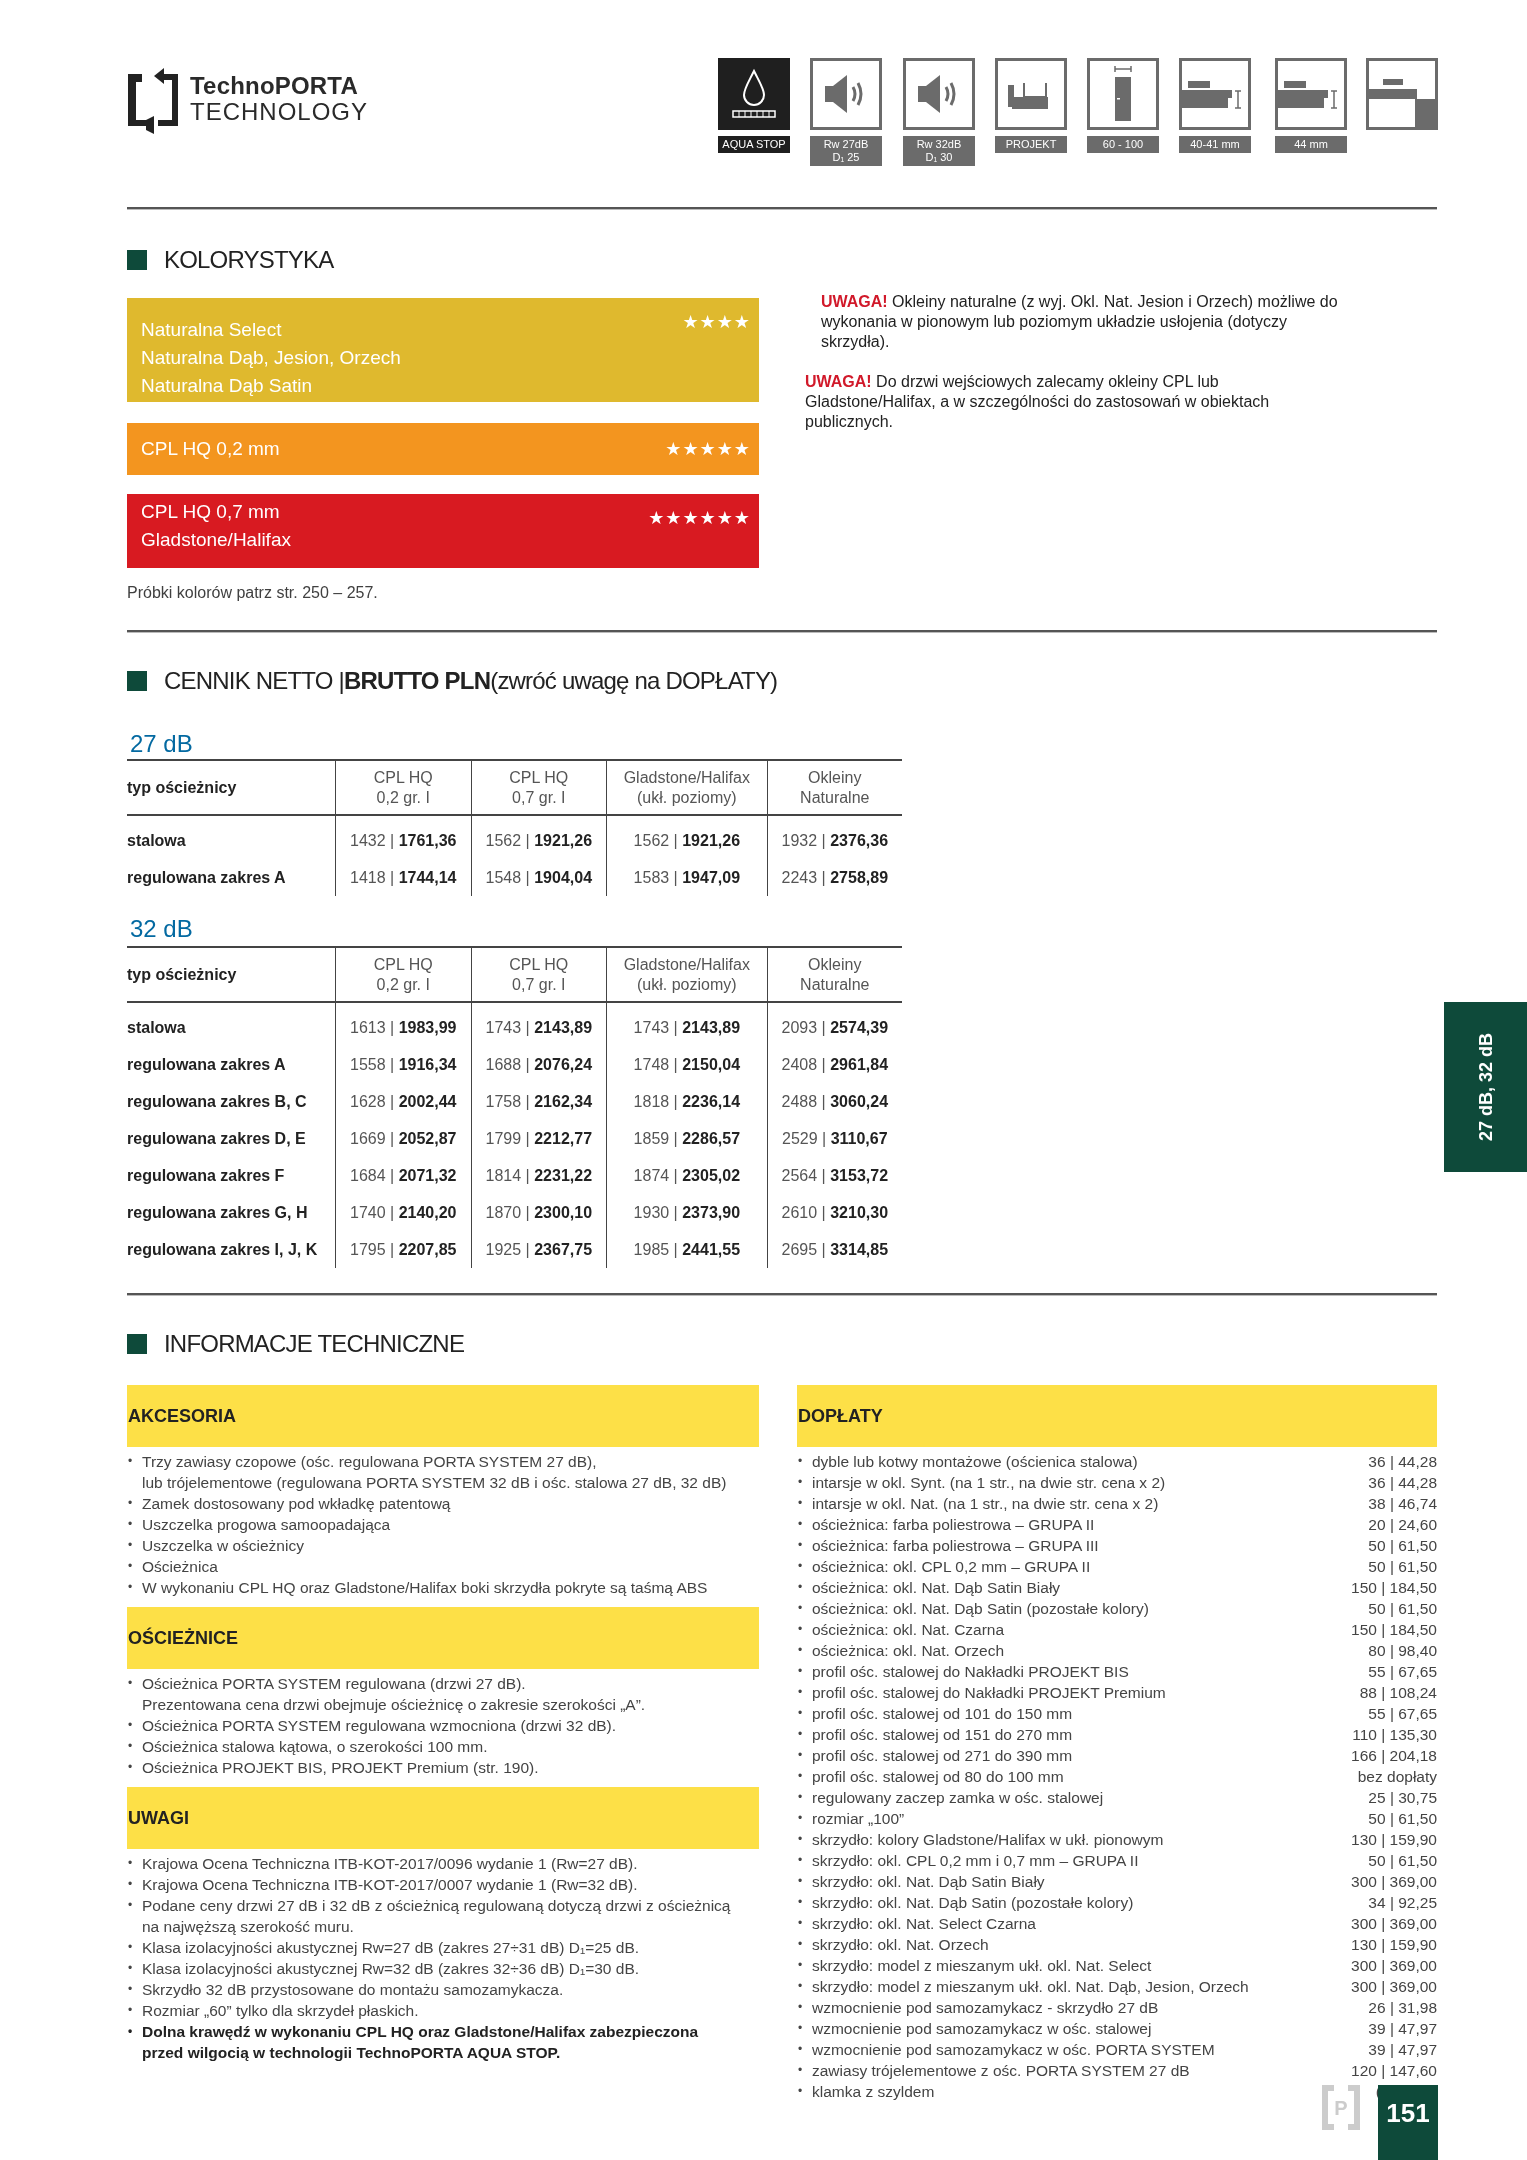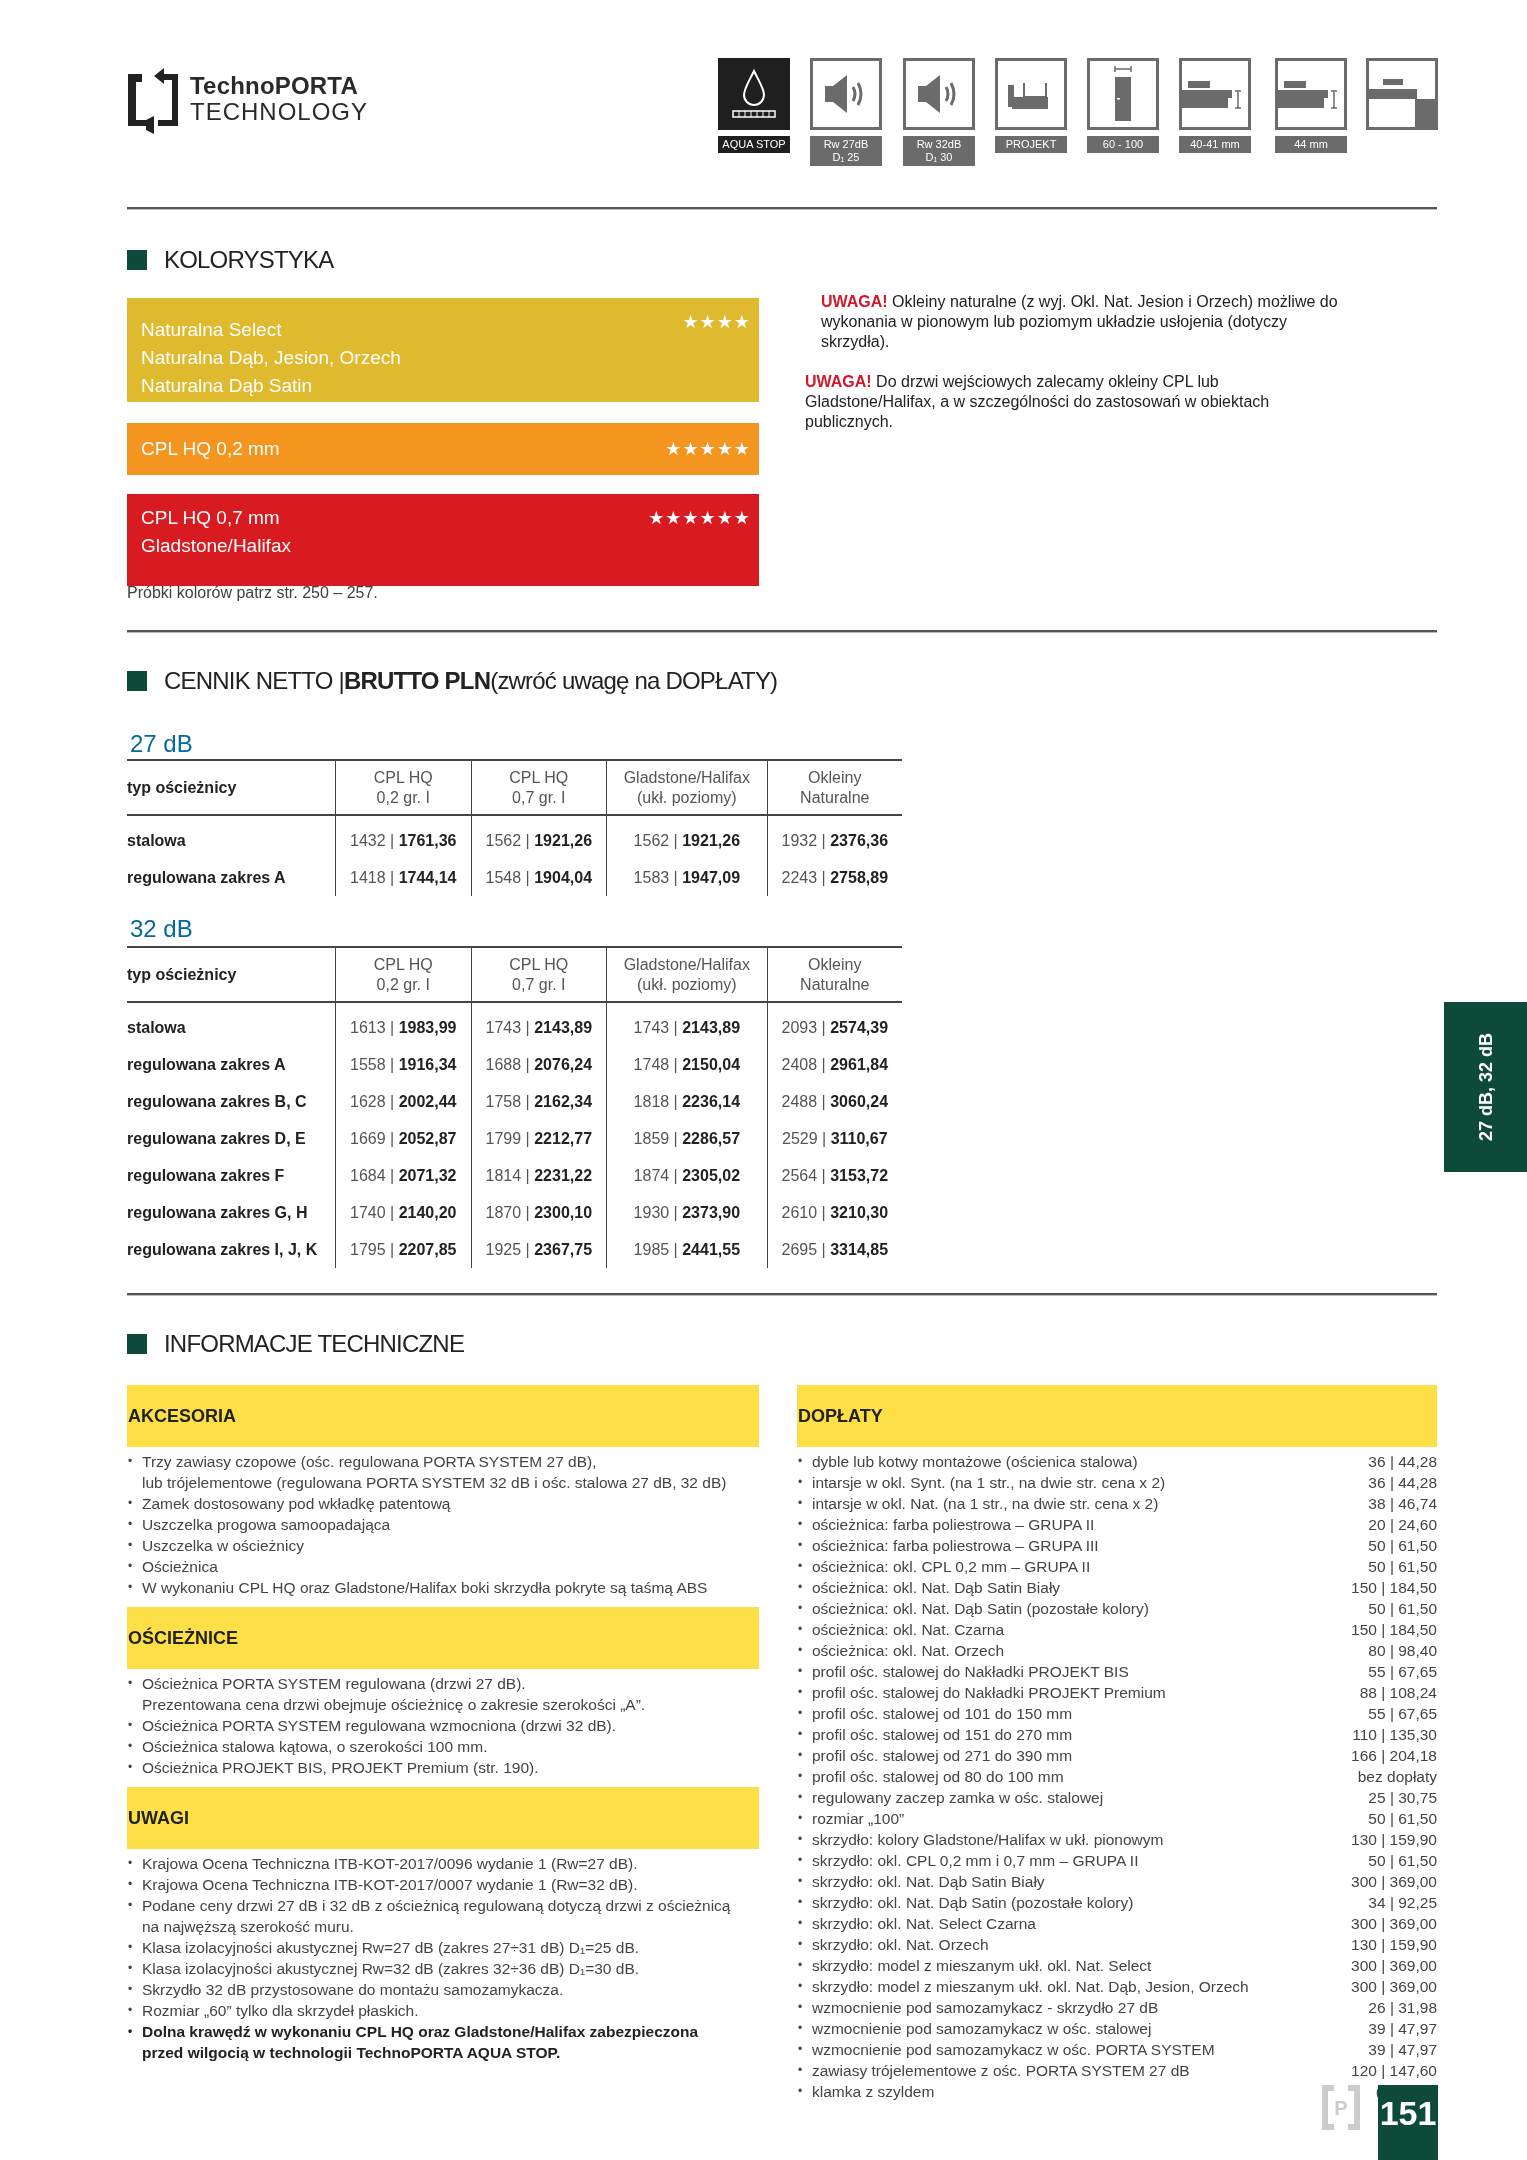--- a/index.html
+++ b/index.html
@@ -40,21 +40,21 @@
   
   .col{width:632px;}
   .cat{background:#fde047;font-weight:bold;font-size:18px;color:#222;padding:21px 1px;line-height:20px;}
   ul.bl{list-style:none;margin:4px 0 0;padding:0;font-size:15.5px;color:#444;line-height:21px;}
   ul.bl li{position:relative;padding-left:15px;}
   ul.bl li::before{content:"•";position:absolute;left:1px;top:0;font-size:12px;}
   ul.bl li.bold{font-weight:bold;color:#222;}
   ul.bl li .pr{position:absolute;right:0;top:0;}
   .side-tab{left:1444px;top:1002px;width:83px;height:170px;background:#0e4a3a;}
   .side-tab span{position:absolute;left:50%;top:50%;transform:translate(-50%,-50%) rotate(-90deg);white-space:nowrap;color:#fff;font-size:18px;font-weight:bold;}
-  .pnum{left:1378px;top:2085px;width:60px;height:75px;background:#0e4a3a;color:#fff;font-size:34px;font-weight:bold;text-align:center;line-height:56px;}
+  .pnum{left:1378px;top:2085px;width:60px;height:75px;background:#0e4a3a;color:#fff;font-size:26px;font-weight:bold;text-align:center;line-height:56px;}
   .plogo{left:1322px;top:2085px;width:38px;height:45px;}
 </style>
 </head>
 <body>
 
 <div class="abs logo">
   <svg class="logo-mark" viewBox="0 0 58 70">
     <path d="M4 10 H18 V18 H12 V56 H26 V62 H4 Z" fill="#222"></path>
     <path d="M22 56 L30 52 L30 70 L22 66 Z" fill="#222"></path>
     <path d="M54 10 H40 V4 L30 12 L40 20 V16 H48 V56 H34 V62 H54 Z" fill="#222"></path>
@@ -157,21 +157,21 @@
 <div class="abs bar" style="top:298px;height:104px;padding-top:18px;background:#dfb92e;">
   <div>Naturalna Select</div>
   <div>Naturalna Dąb, Jesion, Orzech</div>
   <div>Naturalna Dąb Satin</div>
   <span class="stars" style="top:10px;">★★★★</span>
 </div>
 <div class="abs bar" style="top:423px;height:52px;padding-top:12px;background:#f3951f;">
   <div>CPL HQ 0,2 mm</div>
   <span class="stars" style="top:12px;">★★★★★</span>
 </div>
-<div class="abs bar" style="top:494px;height:92px;padding-top:10px;background:#d81a21;">
+<div class="abs bar" style="top:494px;height:74px;padding-top:4px;background:#d81a21;">
   <div>CPL HQ 0,7 mm</div>
   <div>Gladstone/Halifax</div>
   <span class="stars" style="top:10px;">★★★★★★</span>
 </div>
 <div class="abs small" style="left:127px;top:584px;">Próbki kolorów patrz str. 250 – 257.</div>
 
 <div class="abs note" style="top:292px;margin-left:16px;"><b>UWAGA!</b><span> Okleiny naturalne (z wyj. Okl. Nat. Jesion i Orzech) możliwe do wykonania w pionowym lub poziomym układzie usłojenia (dotyczy skrzydła).</span></div>
 <div class="abs note" style="top:372px;"><b>UWAGA!</b><span> Do drzwi wejściowych zalecamy okleiny CPL lub Gladstone/Halifax, a w szczególności do zastosowań w obiektach publicznych.</span></div>
 
 <div class="abs hr" style="top:630px;"></div>

